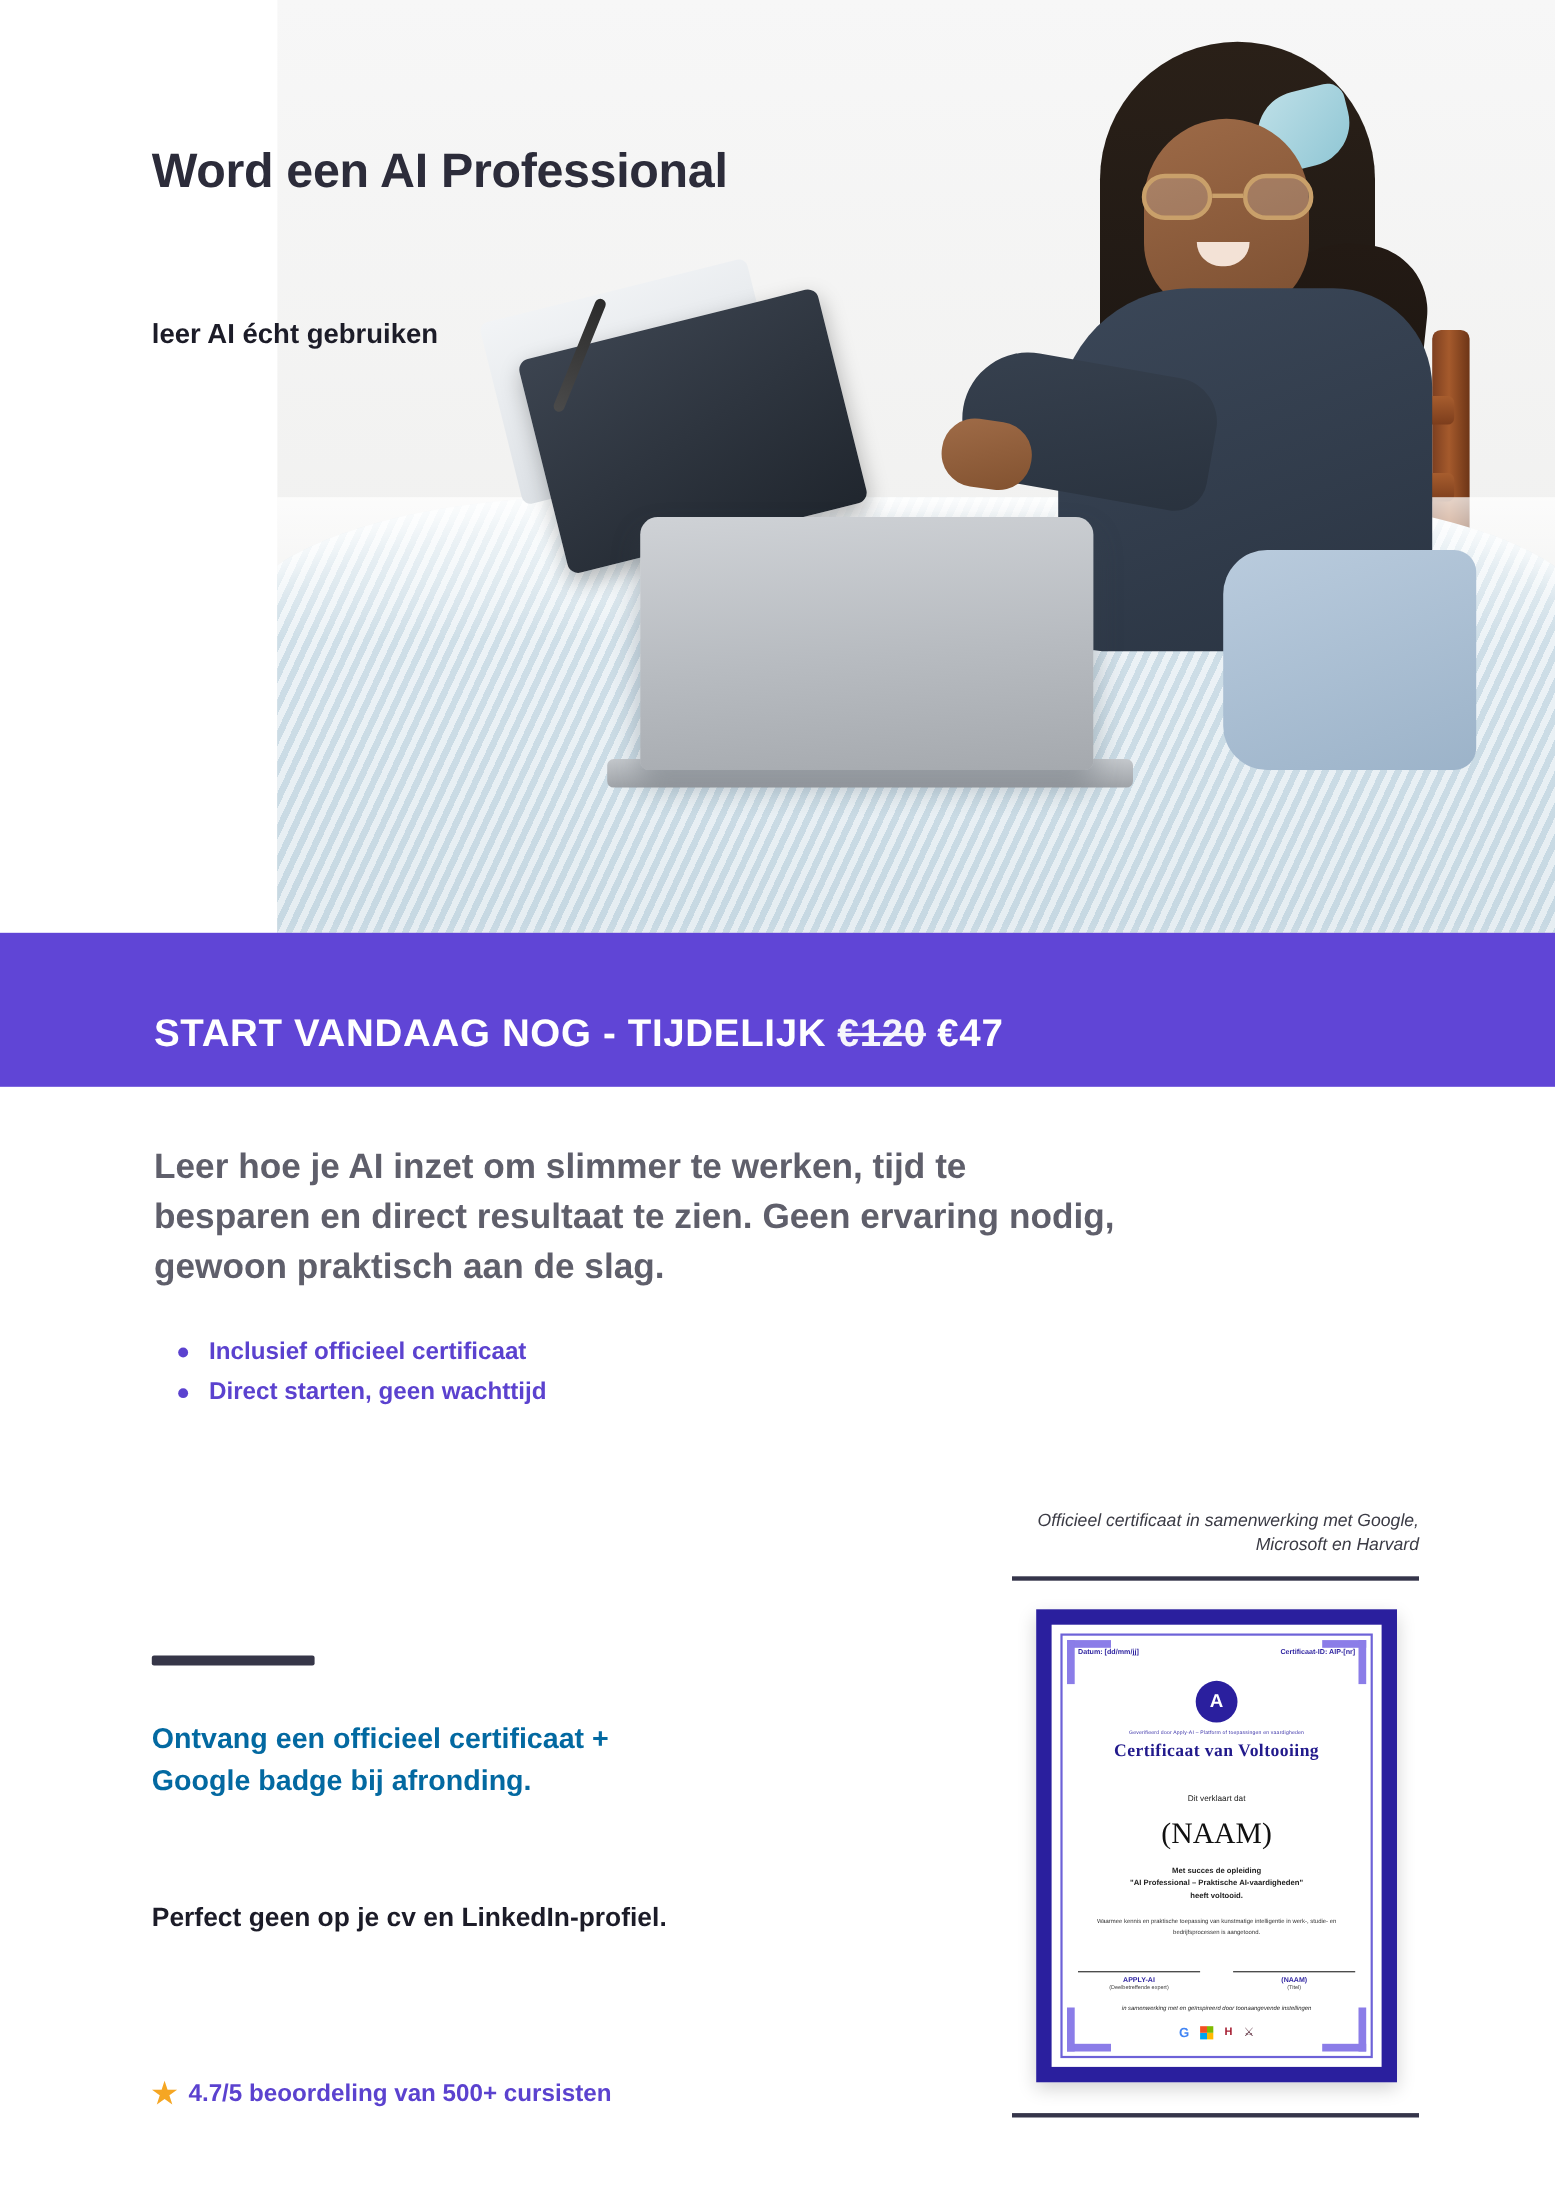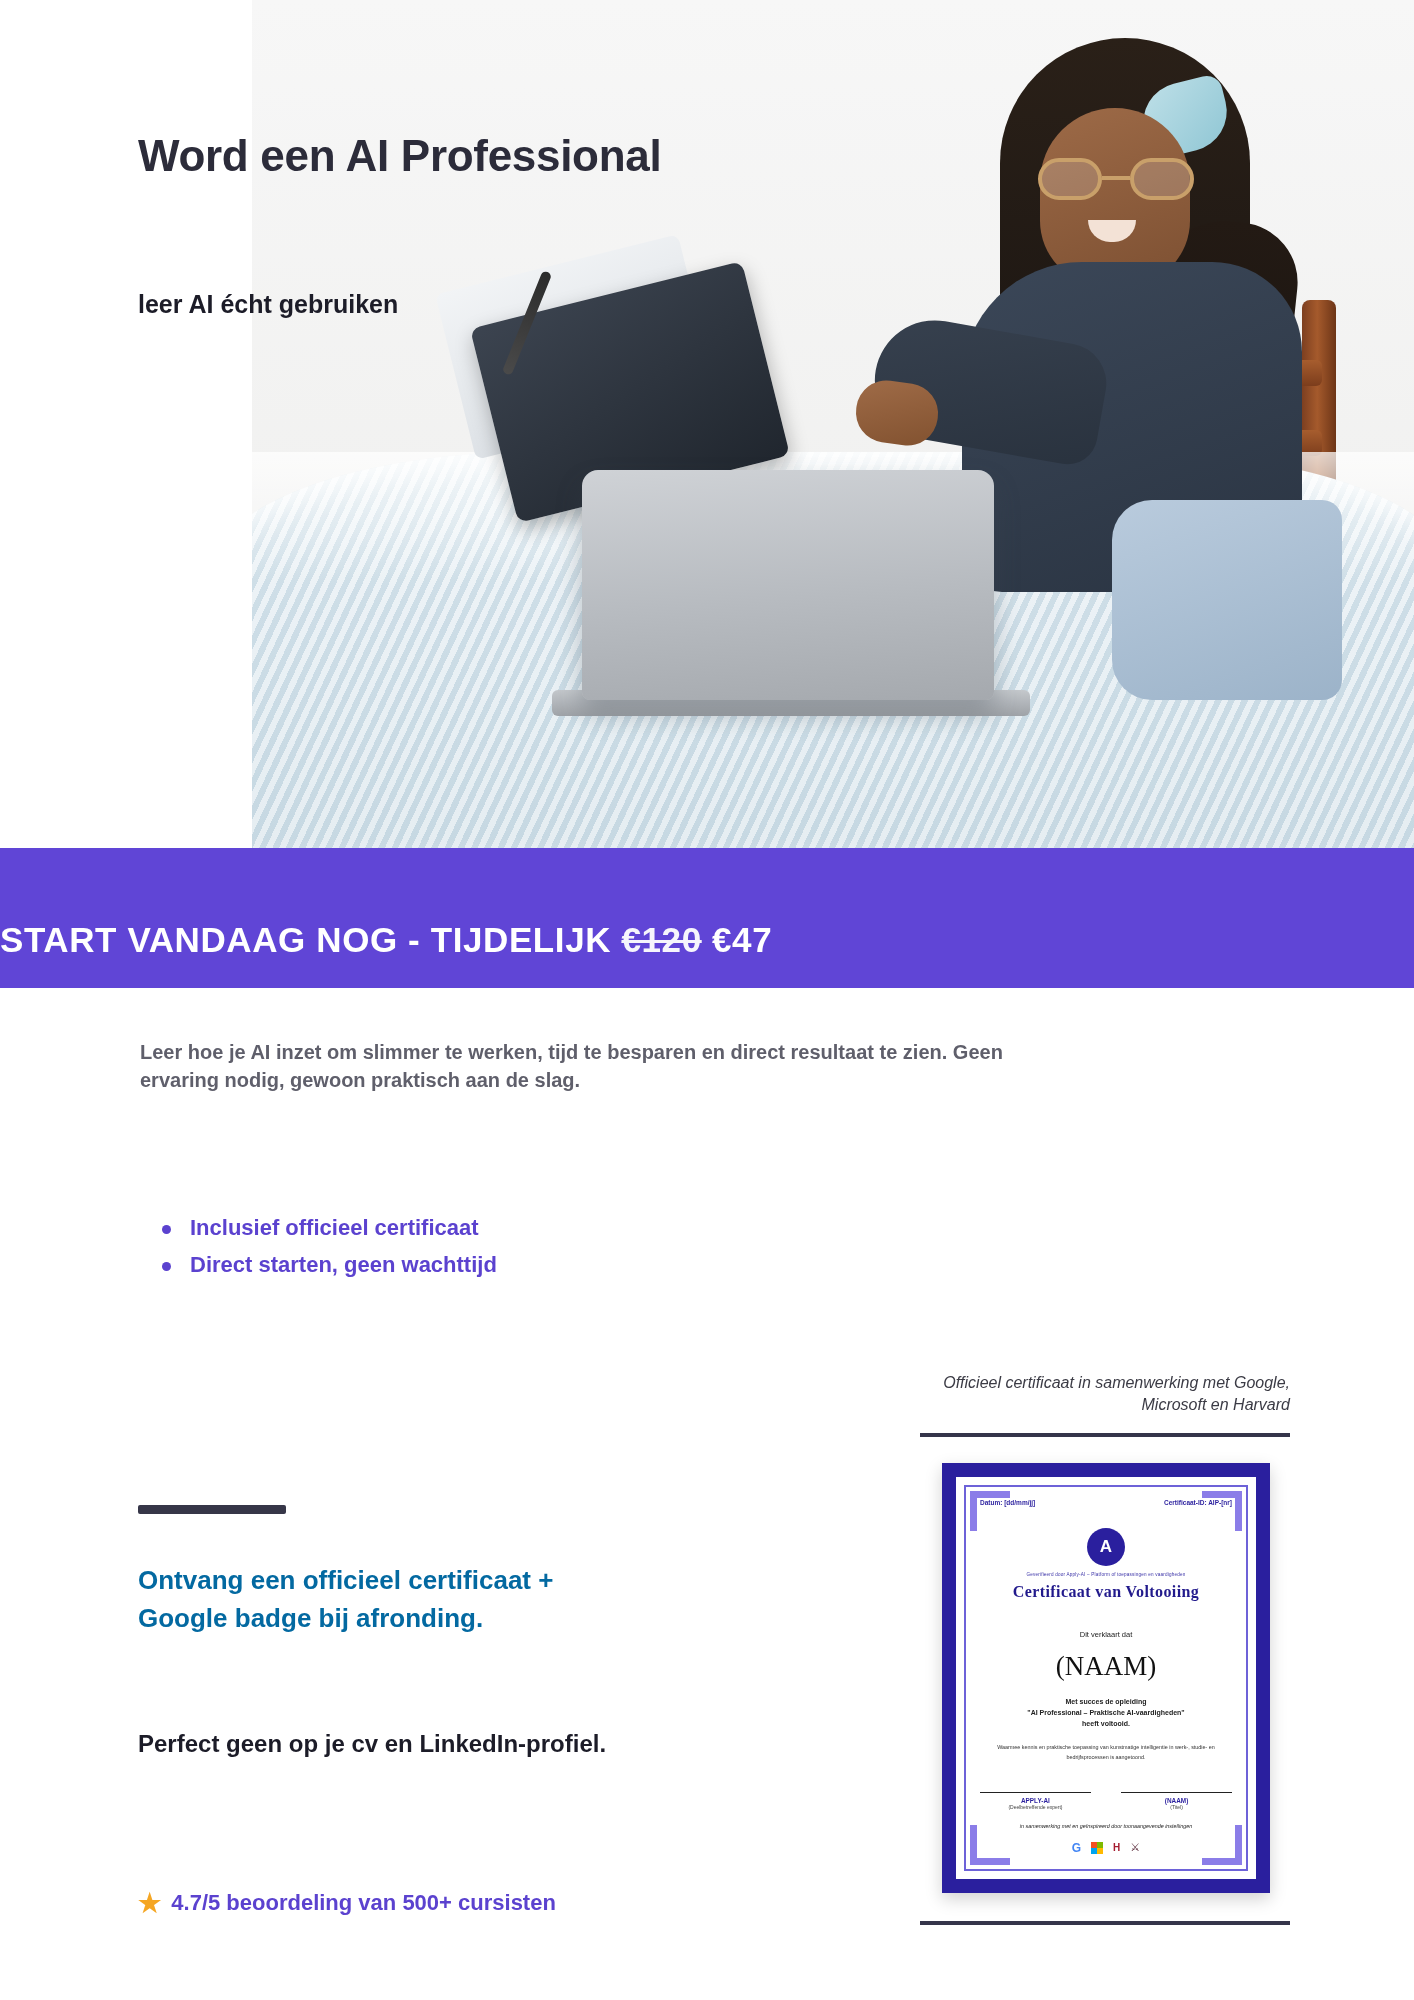--- a/index.html
+++ b/index.html
@@ -199,41 +199,42 @@
   
   .banner {
     position: relative;
     width: 1414px;
     height: 140px;
     background: #6045d6;
     display: flex;
     align-items: center;
   }
   .banner-text {
+    padding-left: 140px;
     color: #ffffff;
     font-size: 35px;
     font-weight: bold;
     letter-spacing: 0.6px;
     white-space: nowrap;
     margin-top: 44px;
   }
   .banner-old {
     text-decoration: line-through;
     font-weight: bold;
     opacity: 0.95;
   }
   .banner-new { font-weight: bold; }
 
   
   .intro {
     position: absolute;
     left: 140px;
     top: 1038px;
     width: 880px;
-    font-size: 20px;
+    font-size: 32px;
     line-height: 1.42;
     font-weight: bold;
     color: #5f5f6b;
   }
   .bullets {
     position: absolute;
     left: 150px;
     top: 1215px;
     width: 800px;
     list-style: none;

